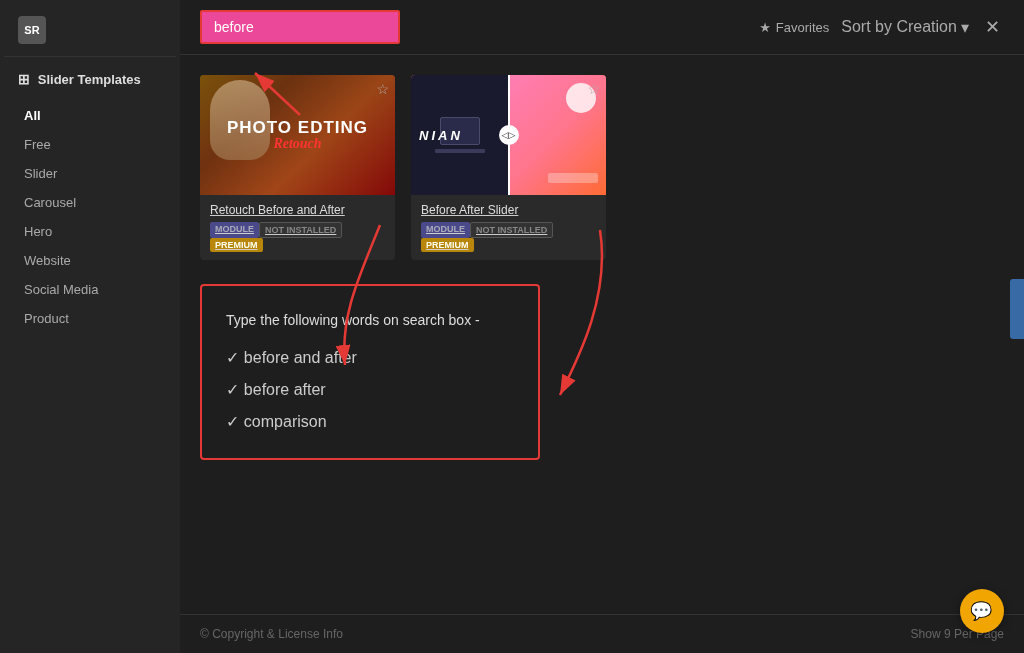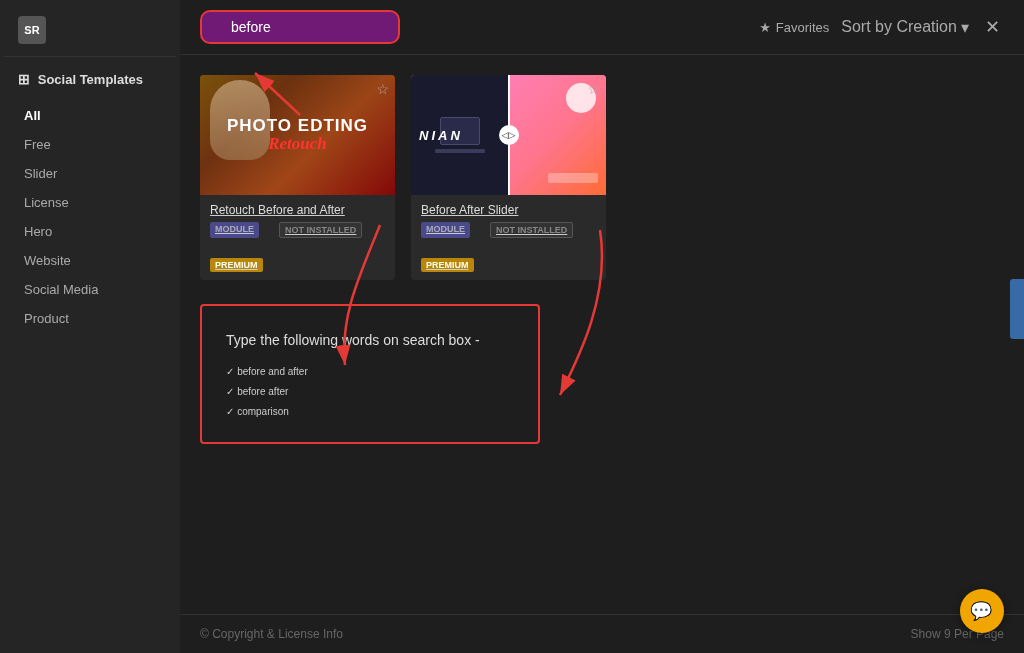--- a/index.html
+++ b/index.html
@@ -82,27 +82,27 @@
     .topbar {
       display: flex;
       align-items: center;
       padding: 10px 20px;
       border-bottom: 1px solid #333;
       gap: 12px;
       flex-shrink: 0;
     }
     .search-box {
       border: 2px solid #e53935;
-      background: #701a75;
-      padding: 7px 29px;
+      background: #ec4899;
+      padding: 7px 12px;
       color: #fff;
       font-size: 14px;
       width: 200px;
       outline: none;
-      border-radius: 10px;
+      border-radius: 2px;
     }
     .topbar-spacer { flex: 1; }
     .favorites-btn {
       background: none;
       border: none;
       color: #aaa;
       cursor: pointer;
       font-size: 13px;
       display: flex;
       align-items: center;
@@ -247,21 +247,21 @@
       padding: 8px 10px;
       text-decoration: underline;
     }
     .card-title {
       color: #ddd;
       font-size: 12px;
       margin-bottom: 5px;
     }
     .card-badges {
       display: flex;
-      gap: 20px;
+      gap: 0;
       flex-wrap: wrap;
     }
     .badge {
       font-size: 9px;
       padding: 2px 5px;
       border-radius: 2px;
       font-weight: 600;
       text-transform: uppercase;
     }
     .badge-module { background: #4a4a8a; color: #aab; }
@@ -281,21 +281,21 @@
     .info-box-title {
       margin-bottom: 8px;
       font-size: 14px;
       color: #ddd;
     }
     .info-box-item {
       display: flex;
       align-items: flex-start;
       gap: 6px;
       color: #ccc;
-      font-size: 10px;
+      font-size: 16px;
     }
 
     
     .arrow-svg {
       position: absolute;
       top: 0;
       left: 0;
       width: 100%;
       height: 100%;
       pointer-events: none;
@@ -335,27 +335,27 @@
   </style>
 </head>
 <body>
 
 <div class="sidebar">
   <div class="sidebar-logo">
     <div class="logo-badge">SR</div>
   </div>
   <div class="sidebar-section-header">
     <span class="icon">⊞</span>
-    <span>Social Templates</span>
+    <span>Slider Templates</span>
   </div>
   <nav class="sidebar-nav">
     <div class="sidebar-nav-item active">All</div>
     <div class="sidebar-nav-item">Free</div>
     <div class="sidebar-nav-item">Slider</div>
-    <div class="sidebar-nav-item">License</div>
+    <div class="sidebar-nav-item">Carousel</div>
     <div class="sidebar-nav-item">Hero</div>
     <div class="sidebar-nav-item">Website</div>
     <div class="sidebar-nav-item">Social Media</div>
     <div class="sidebar-nav-item">Product</div>
   </nav>
 </div>
 
 <div class="main">
 
   <div class="topbar">
@@ -392,21 +392,21 @@
     <div class="cards-grid">
 
       <div class="template-card">
         <div class="card-thumbnail">
           <div class="thumb-retouch">
             <div class="thumb-retouch-overlay"></div>
 
             <div style="position:absolute;left:10px;top:5px;width:60px;height:80px;background:linear-gradient(to bottom,#c8a882,#a07850);border-radius:30px 30px 20px 20px;opacity:0.7;"></div>
             <div class="thumb-retouch-text">
               <div class="photo-editing">PHOTO EDTING</div>
-              <div class="retouch" style="font-family:Georgia,serif;color:#ff3333;font-size:17px;font-weight:bold;">Retouch</div>
+              <div class="retouch" style="font-family:Georgia,serif;color:#ff3333;font-size:14px;font-weight:bold;">Retouch</div>
             </div>
           </div>
           <span class="star-btn">☆</span>
         </div>
         <div class="card-info">
           <div class="card-title">Retouch Before and After</div>
           <div class="card-badges">
             <span class="badge badge-module">MODULE</span>
             <span class="badge badge-not-installed">NOT INSTALLED</span>
             <span class="badge badge-premium">PREMIUM</span>

